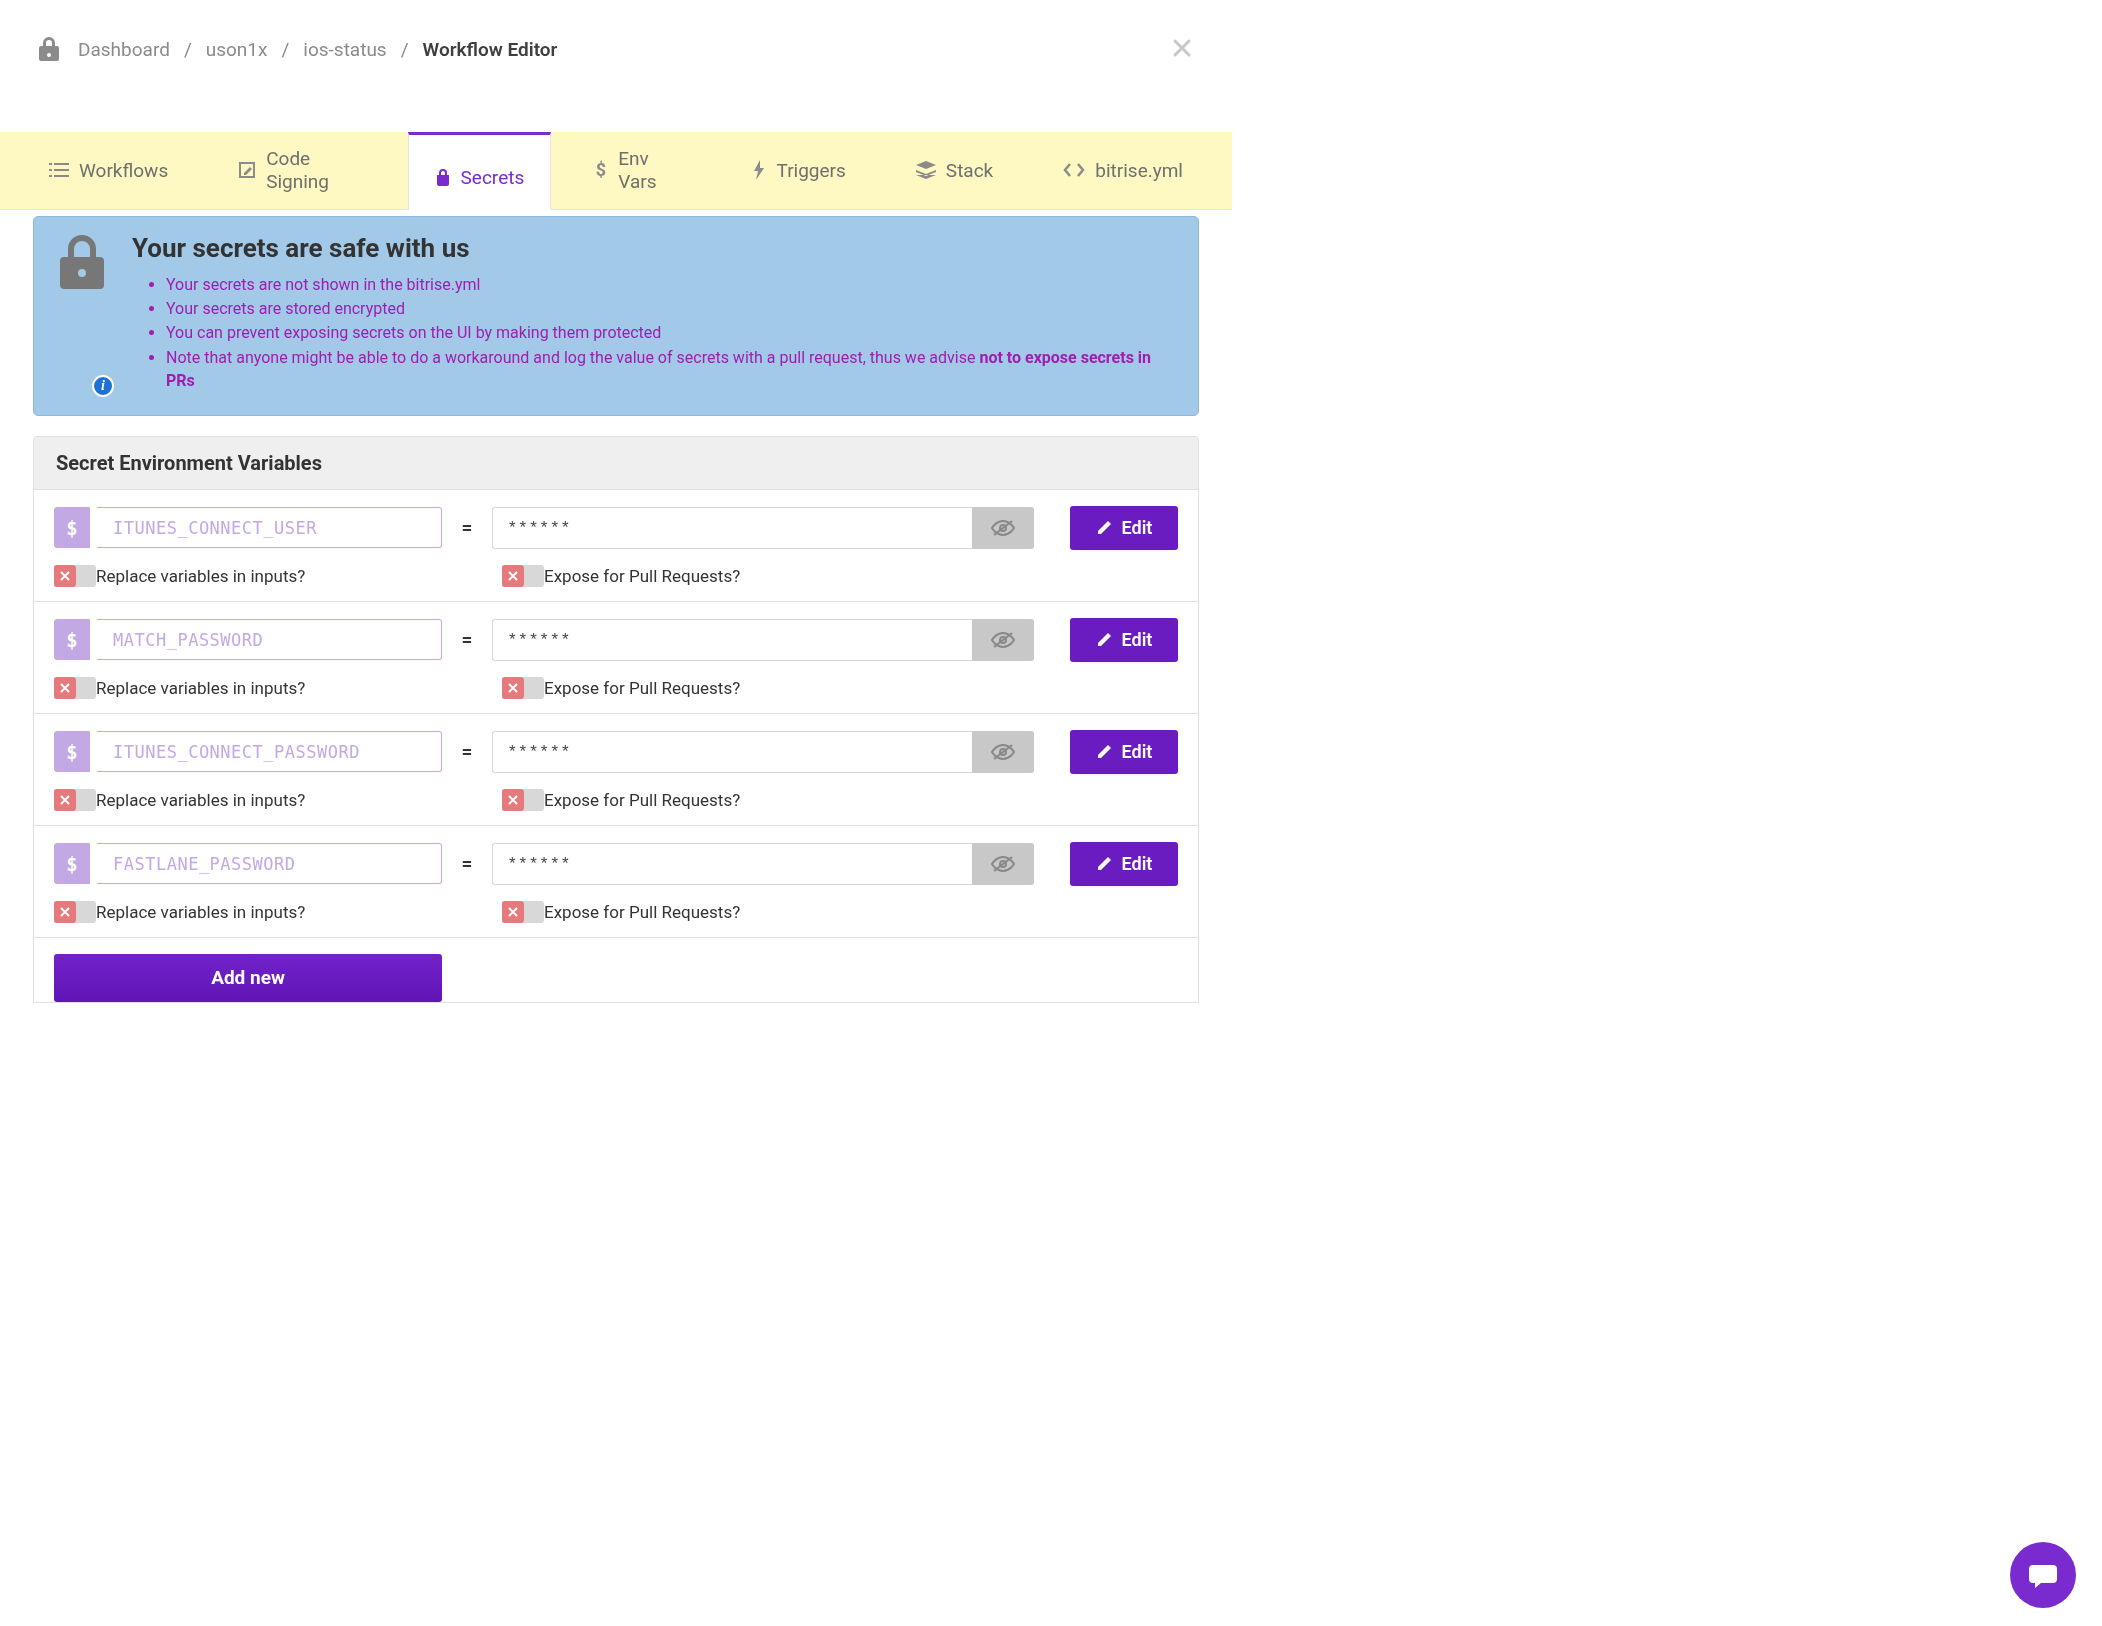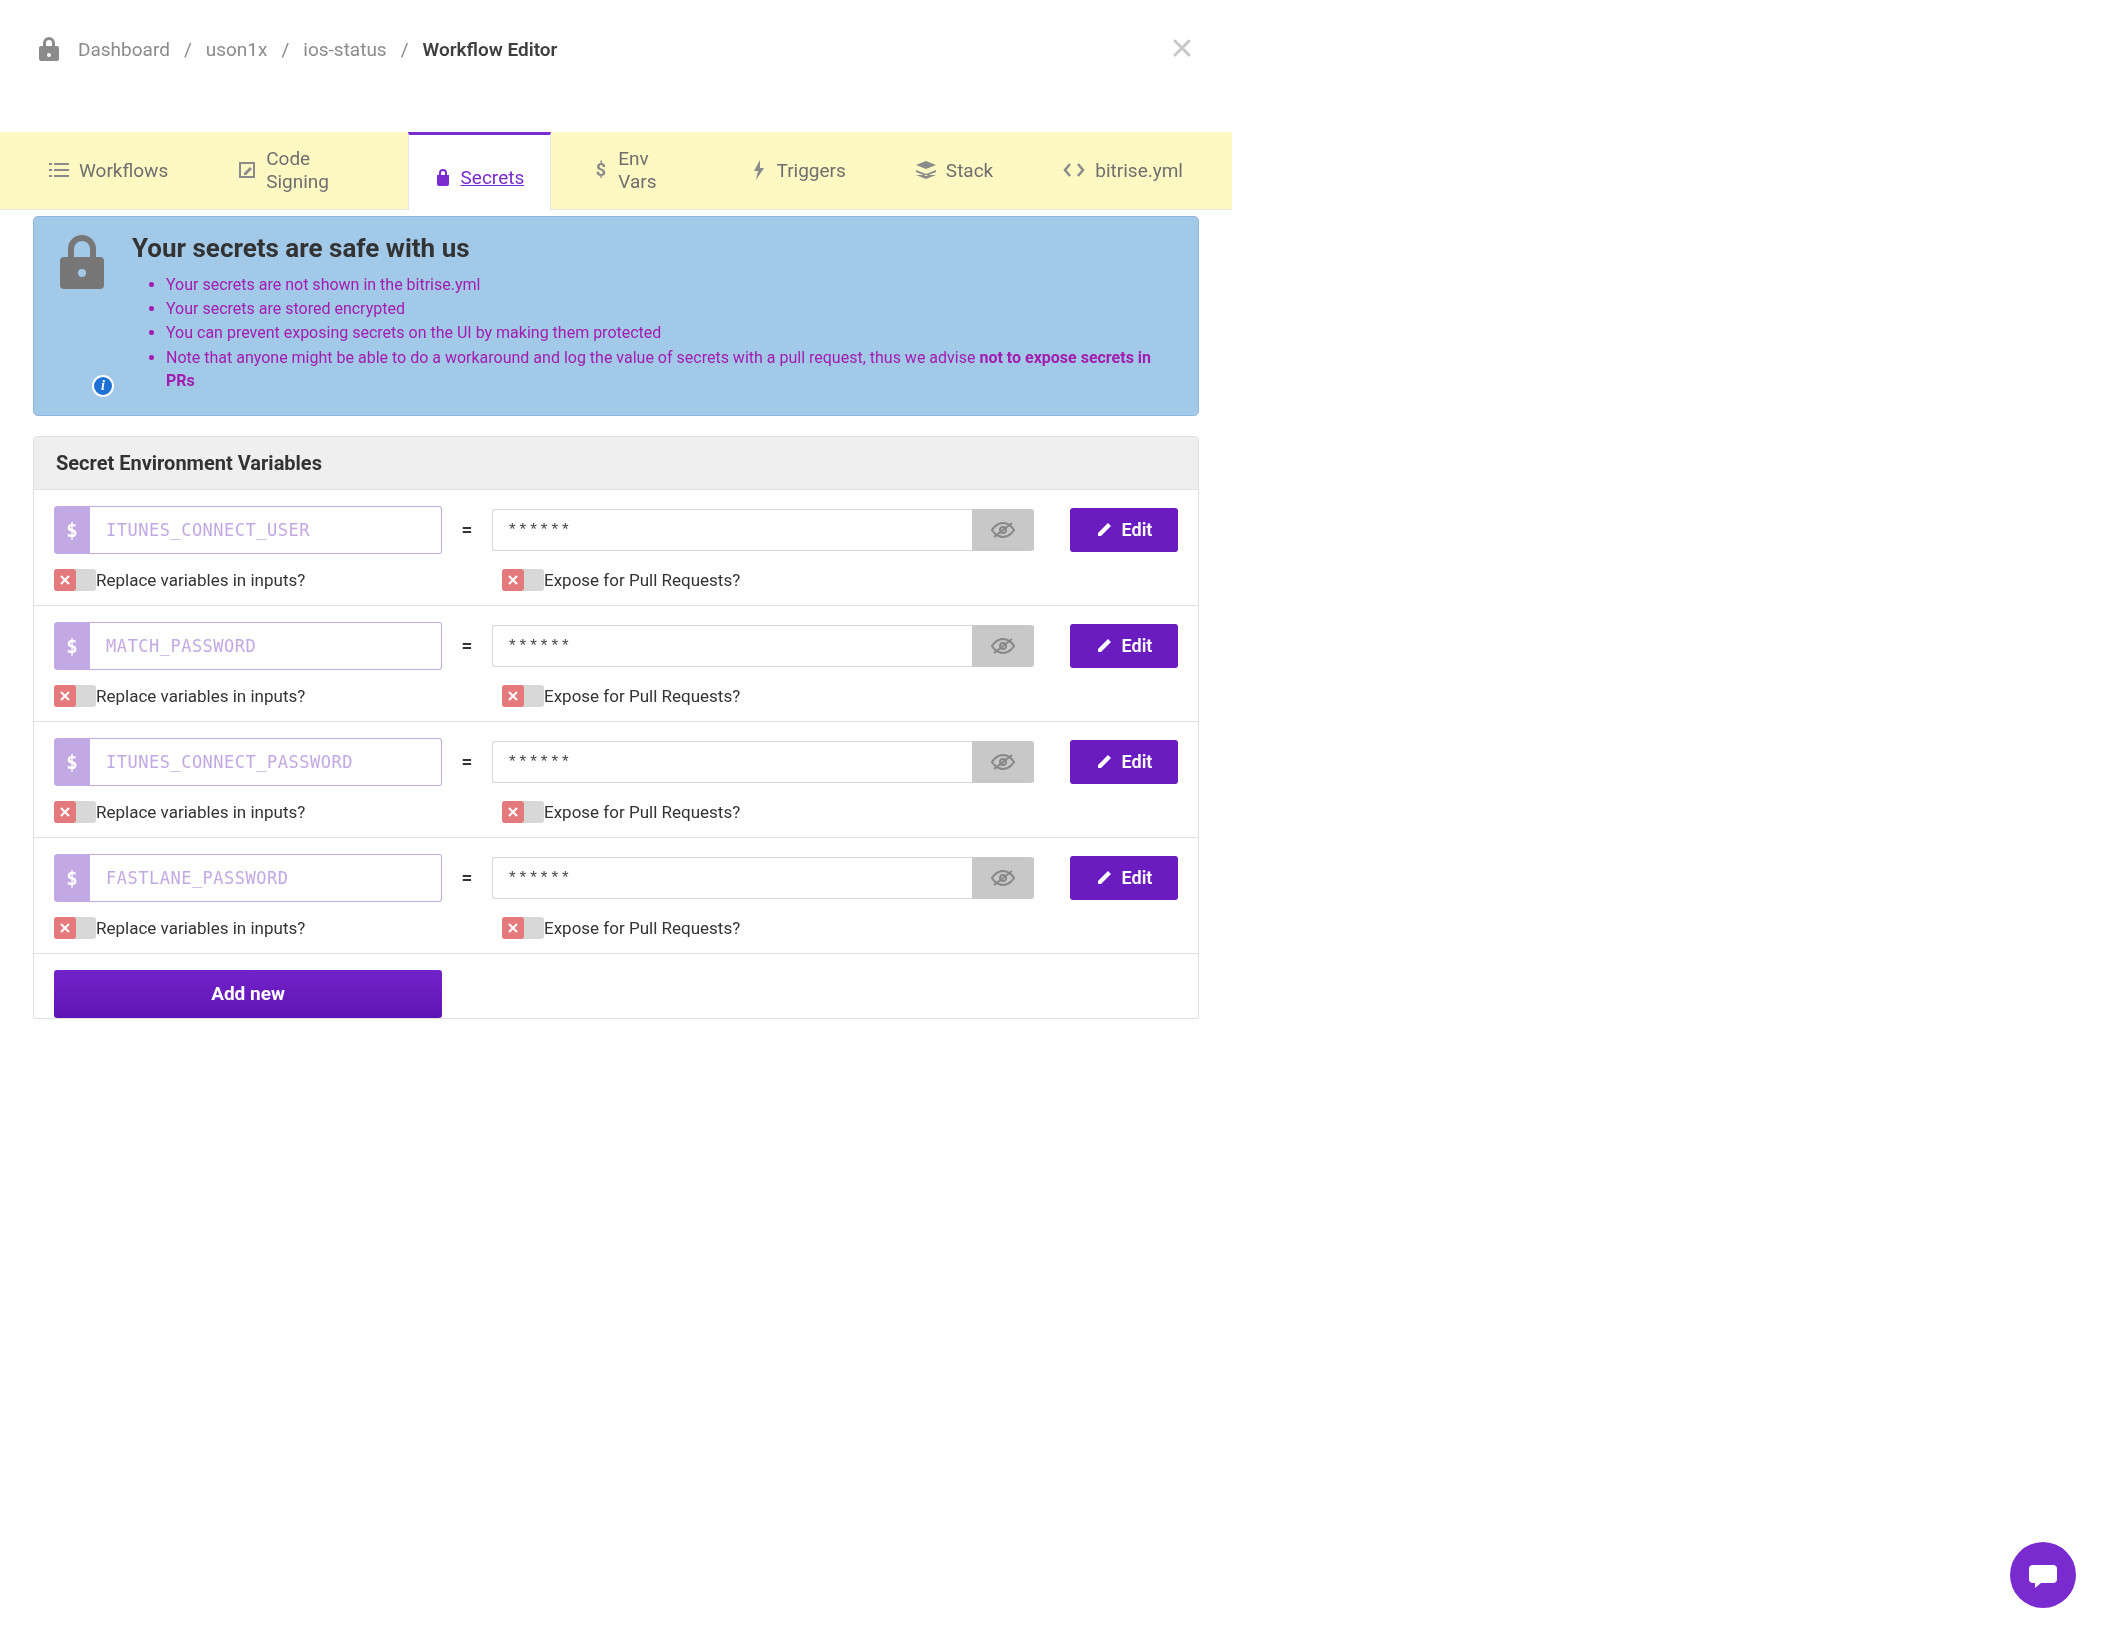--- a/index.html
+++ b/index.html
@@ -12,21 +12,21 @@
 .breadcrumb { font-size: 19px; color: #8b8b8b; display: flex; align-items: center; gap: 14px; }
 .breadcrumb a { color: #8b8b8b; text-decoration: none; }
 .breadcrumb .sep { color: #8b8b8b; }
 .breadcrumb .current { color: #3f3f3f; font-weight: 600; }
 .close-ico { position: absolute; right: 40px; top: 22px; color: #c8c8c8; cursor: pointer; }
 
 
 .tabs { display: flex; gap: 16px; padding: 0 22px; border-bottom: 1px solid #e6e6e6; margin-top: 56px; background: #fef9c3; }
 .tab { display: flex; align-items: center; gap: 10px; padding: 14px 26px 16px 26px; font-size: 19px; color: #6f6f6f; cursor: pointer; border: 1px solid transparent; border-bottom: none; }
 .tab .tico { color: #8b8b8b; display: flex; }
-.tab.active { color: #7a2bd0; border-top: 3px solid #7a2bd0; border-left: 1px solid #e6e6e6; border-right: 1px solid #e6e6e6; background: #fff; margin-bottom: -1px; padding-top: 25px; text-decoration: underline; }
+.tab.active { color: #7a2bd0; border-top: 3px solid #7a2bd0; border-left: 1px solid #e6e6e6; border-right: 1px solid #e6e6e6; background: #fff; margin-bottom: -1px; padding-top: 25px; }
 .tab.active .tico { color: #7a2bd0; }
 
 
 .banner { background: #a3c9e9; border: 1px solid #8bb8de; border-radius: 5px; margin: 6px 33px 20px 33px; padding: 16px 24px 22px 24px; display: flex; gap: 22px; }
 .banner-ico { flex: 0 0 52px; position: relative; }
 .banner-lock { color: #6f6f6f; }
 .banner-info-badge { position: absolute; right: -4px; bottom: -4px; width: 22px; height: 22px; background: #1d71d4; border: 2px solid #fff; border-radius: 50%; color: #fff; font-weight: 700; font-size: 14px; display: flex; align-items: center; justify-content: center; font-family: Georgia, serif; font-style: italic; }
 .banner h2 { font-size: 26px; font-weight: 700; color: #333; margin-bottom: 10px; }
 .banner ul { list-style: disc; padding-left: 34px; font-size: 16px; color: #a21caf; line-height: 1.45; }
 .banner ul li { margin-bottom: 1px; }
@@ -35,21 +35,21 @@
 
 .panel { margin: 0 33px; border: 1px solid #e0e0e0; border-radius: 4px 4px 0 0; }
 .panel-head { background: #efefef; padding: 14px 22px; border-bottom: 1px solid #e0e0e0; border-radius: 4px 4px 0 0; }
 .panel-head h3 { font-size: 20px; font-weight: 700; }
 
 
 .secret-row { border-bottom: 1px solid #e0e0e0; padding: 16px 20px 14px 20px; }
 .row-top { display: flex; align-items: center; gap: 18px; }
 .key-box { display: flex; flex: 0 0 388px; }
 .key-prefix { width: 36px; background: #c3a9e3; border: 1px solid #c3a9e3; border-radius: 3px 0 0 3px; display: flex; align-items: center; justify-content: center; color: #fff; font-weight: 700; font-size: 19px; font-family: ui-monospace, Menlo, Consolas, monospace; }
-.key-input { flex: 1; border: 1px solid #c3a9e3; border-left: none; border-radius: 0 3px 3px 0; height: 48px; padding: 0 16px; font-family: ui-monospace, Menlo, Consolas, monospace; font-size: 17px; color: #c3a9e3; letter-spacing: 0.5px; outline: none; }
+.key-input { flex: 1; border: 1px solid #c3a9e3; border-left: none; border-radius: 0 3px 3px 0; height: 41px; padding: 0 16px; font-family: ui-monospace, Menlo, Consolas, monospace; font-size: 17px; color: #c3a9e3; letter-spacing: 0.5px; outline: none; margin-left: 7px; }
 .eq { font-size: 19px; font-weight: 700; color: #333; width: 14px; text-align: center; }
 .val-box { flex: 1; display: flex; }
 .val-input { flex: 1; border: 1px solid #d8d8d8; border-right: none; border-radius: 3px 0 0 3px; height: 42px; padding: 0 16px; font-size: 17px; color: #444; letter-spacing: 4px; outline: none; }
 .eye-btn { width: 62px; background: #c8c8c8; border-radius: 0 3px 3px 0; display: flex; align-items: center; justify-content: center; color: #8a8a8a; cursor: pointer; }
 .edit-btn { width: 108px; height: 44px; background: #6a1cc1; border-radius: 3px; color: #fff; font-size: 18px; font-weight: 600; display: flex; align-items: center; justify-content: center; gap: 10px; cursor: pointer; margin-left: 18px; }
 .row-opts { display: flex; margin-top: 15px; gap: 0; }
 .opt { display: flex; align-items: center; font-size: 17px; color: #333; }
 .opt:first-child { width: 448px; }
 .toggle { width: 42px; height: 22px; background: #d8d8d8; border-radius: 3px; position: relative; cursor: pointer; }
 .toggle.off { }

